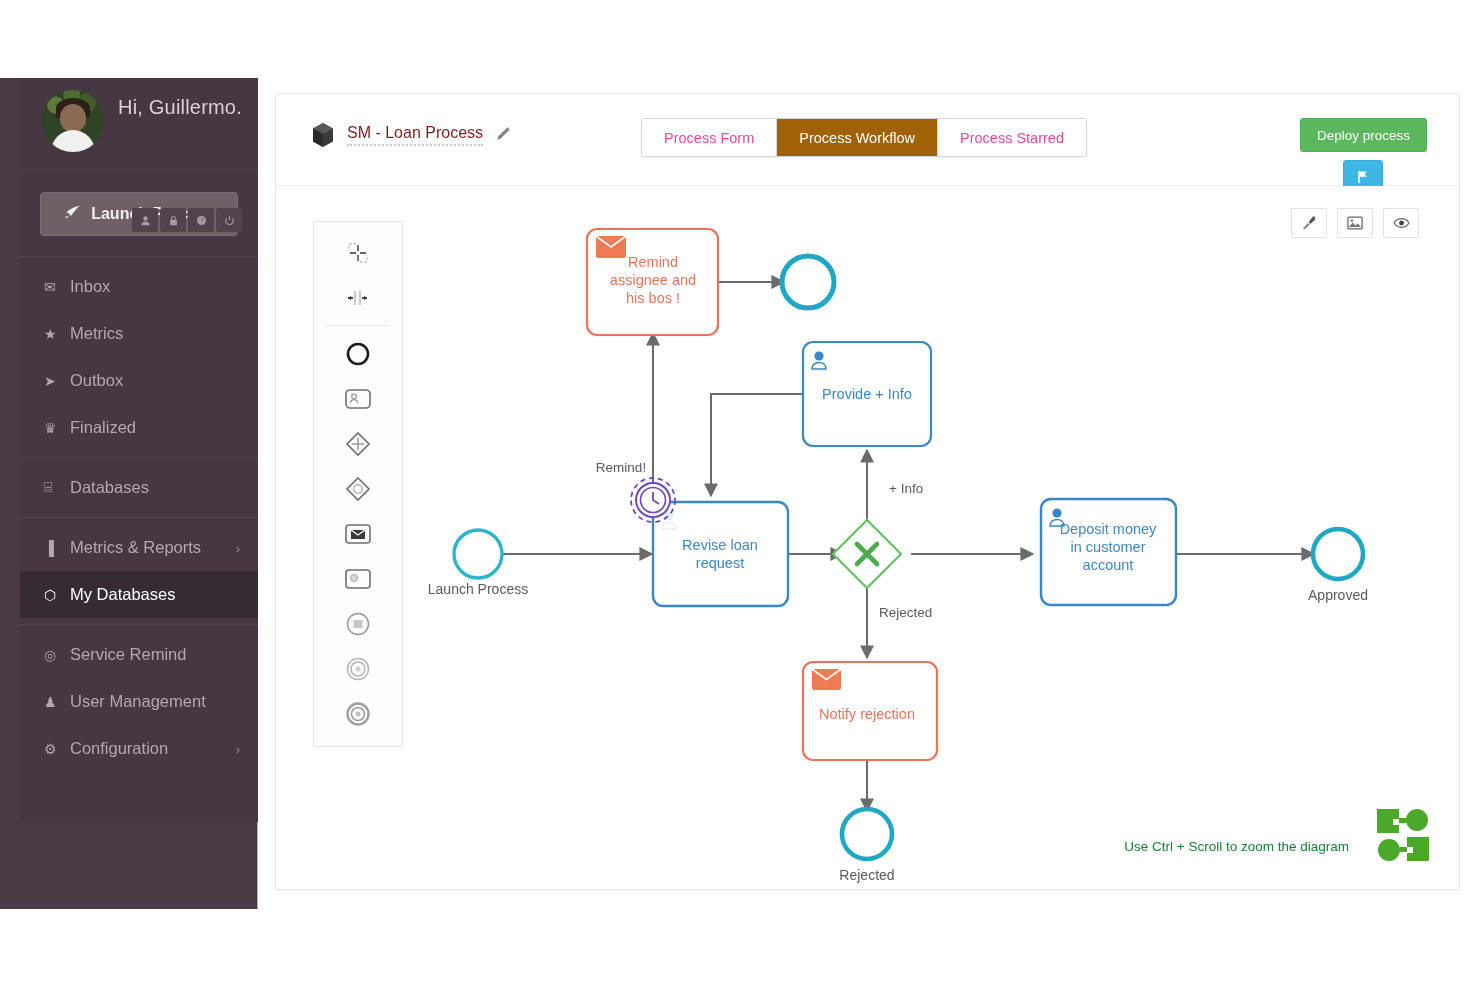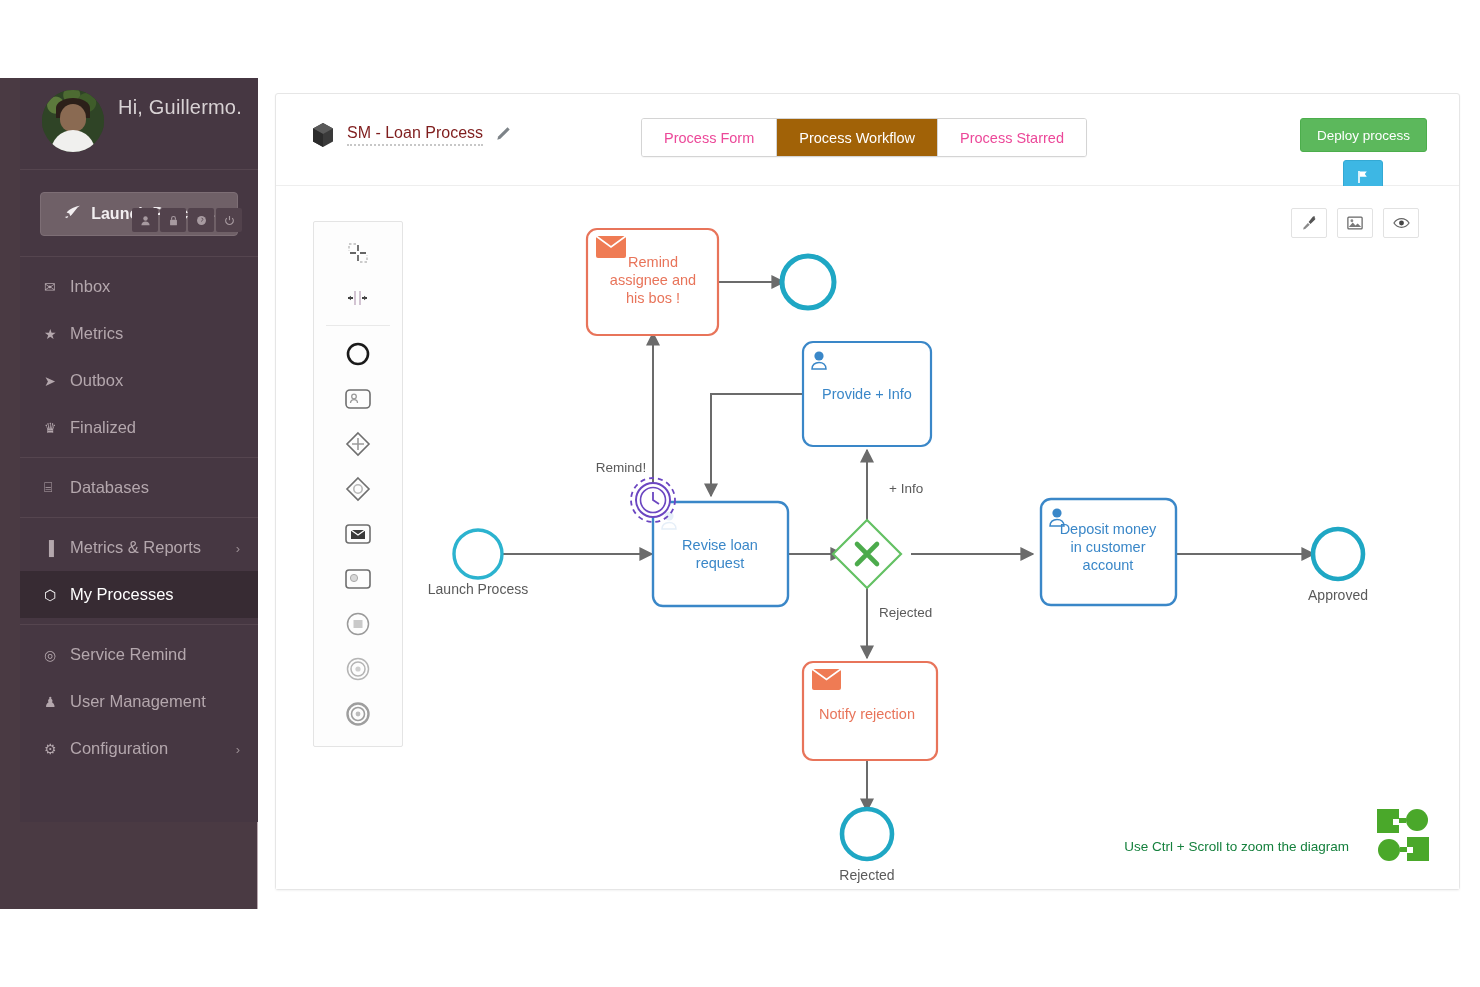--- a/index.html
+++ b/index.html
@@ -316,21 +316,21 @@
             </div>
           </div>
           <div class="nav-group">
             <div class="nav-item">
               <span class="ni-icon">▐</span>
               <span>Metrics &amp; Reports</span>
               <span class="chev">›</span>
             </div>
             <div class="nav-item active">
               <span class="ni-icon">⬡</span>
-              <span>My Processes</span>
+              <span>My Databases</span>
             </div>
           </div>
           <div class="nav-group">
             <div class="nav-item">
               <span class="ni-icon">◎</span>
               <span>Service Remind</span>
             </div>
             <div class="nav-item">
               <span class="ni-icon">♟</span>
               <span>User Management</span>

